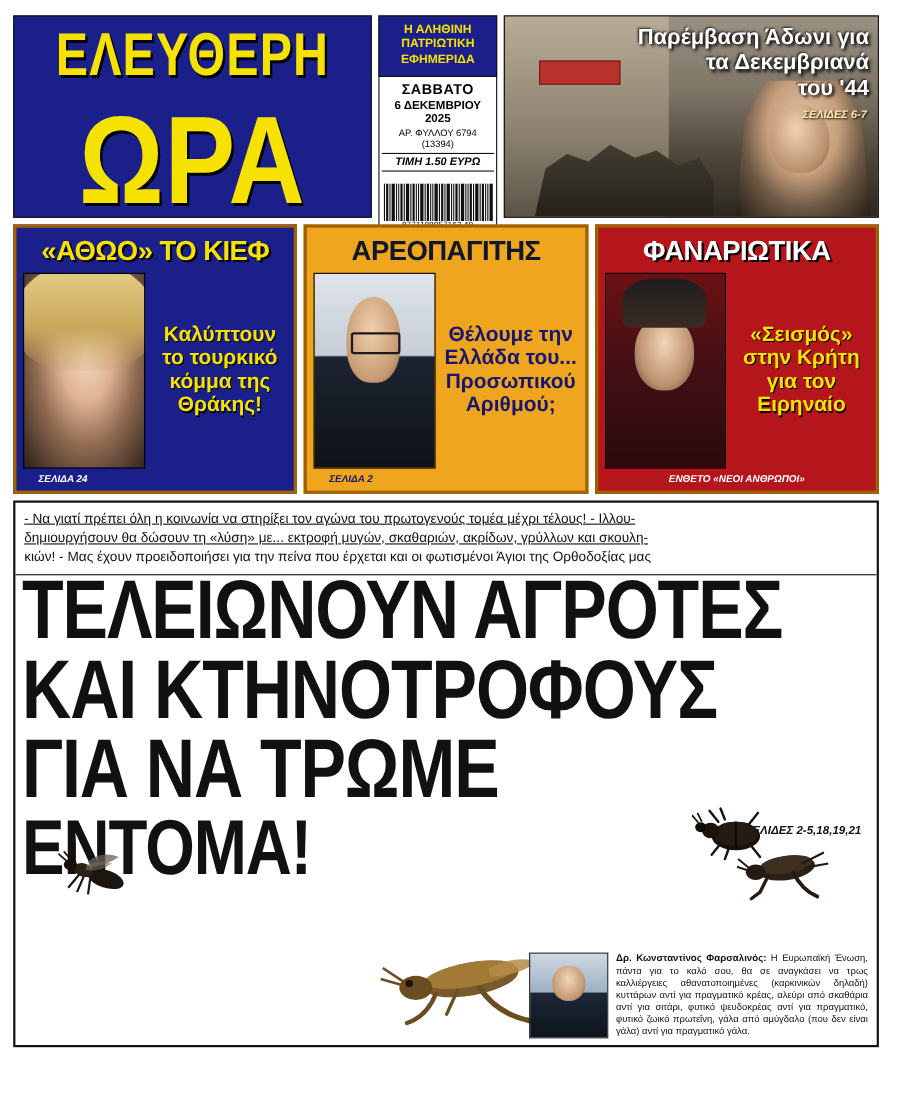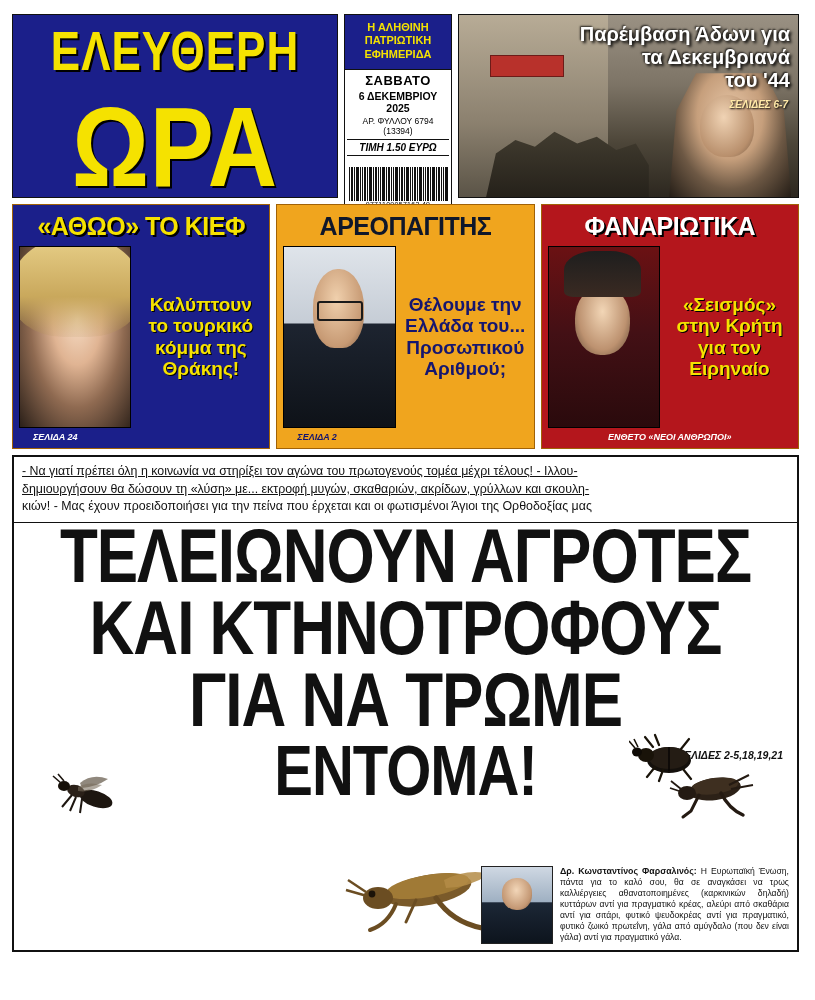--- a/index.html
+++ b/index.html
@@ -149,21 +149,21 @@
 
   
   .teasers {
     display: flex;
     gap: 6px;
     margin-top: 6px;
     height: 245px;
   }
   .teaser {
     flex: 1;
-    border: 1px solid #a16207;
+    border: 3px solid #a16207;
     position: relative;
     padding: 6px;
     display: flex;
     flex-direction: column;
   }
   .teaser.blue { background: #1b1f8a; }
   .teaser.orange { background: #f0a51e; }
   .teaser.red { background: #b4161c; }
   .t-title {
     text-align: center;
@@ -258,21 +258,21 @@
     font-size: 12.4px;
     line-height: 1.42;
     color: #111;
     border-bottom: 1px solid #111;
   }
   .kicker p { margin: 0; }
   .kicker .u { text-decoration: underline; }
 
   
   .headline {
-    text-align: center;
+    text-align: left;
     font-weight: bold;
     color: #111;
     padding: 4px 6px 0 6px;
     line-height: .94;
     letter-spacing: -1px;
   }
   .headline div { font-size: 62px; transform: scaleY(1.22); margin-bottom: 14px; }
   .headline .l4 { font-size: 58px; }
 
   .pages-ref {

